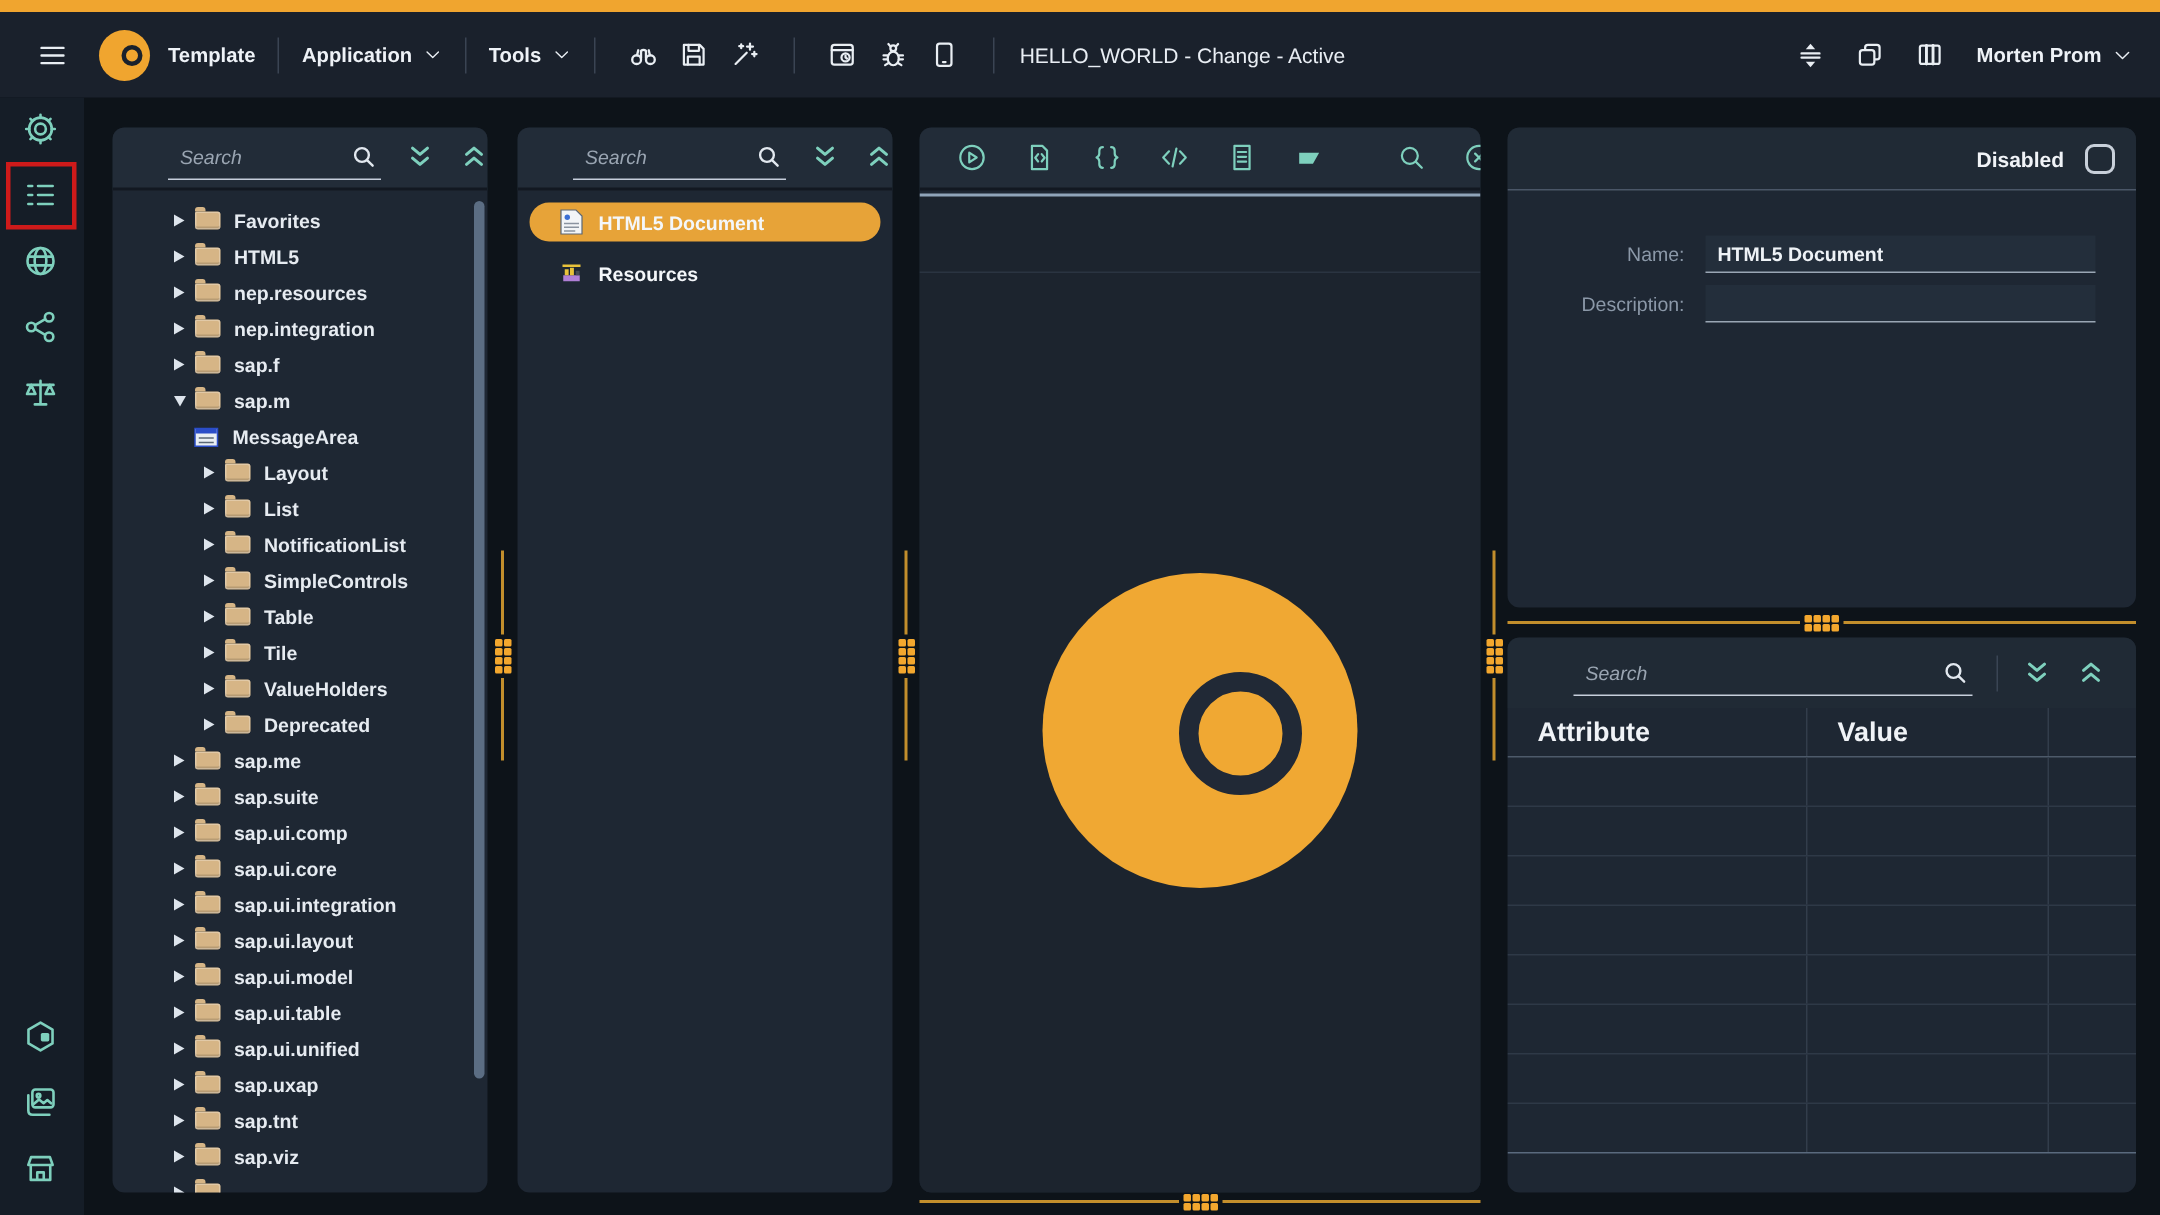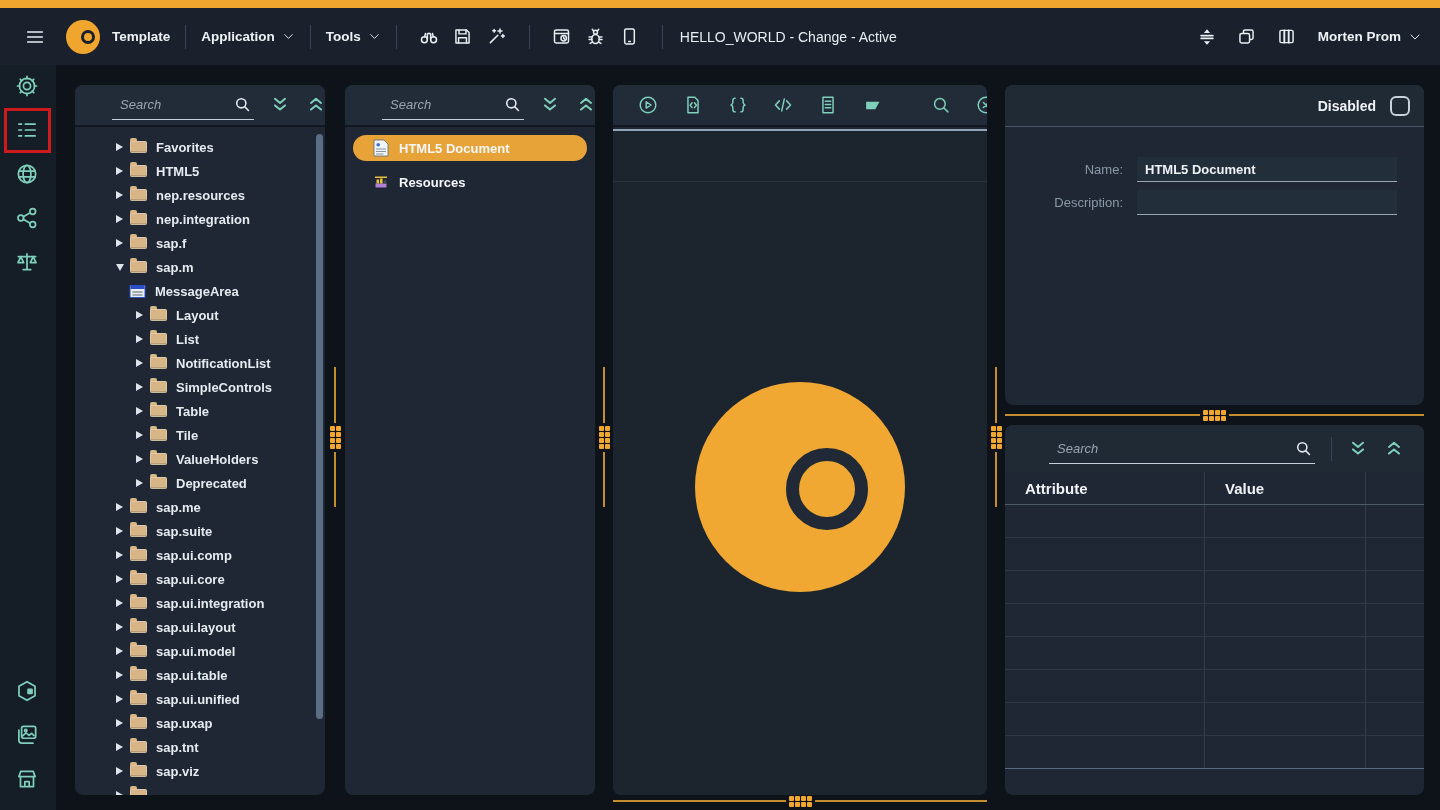--- a/index.html
+++ b/index.html
@@ -84,21 +84,21 @@
 
   
   .attr-head { height:47px; display:flex; align-items:center; padding:0 20px; background:#202a35; }
   .attr-head .search-box { width:298px; }
   .attr-head .vdiv { width:1px; height:24px; background:#3a4554; margin:0 0 0 16px; }
   .attr-table { position:absolute; left:0; top:47px; right:0; bottom:0; }
   .arow { display:grid; grid-template-columns:200px 161px 1fr; height:33px; border-bottom:1px solid #2e3947; }
   .arow > div { border-right:1px solid #323d4b; display:flex; align-items:center; padding:0 20px; }
   .arow > div:last-child { border-right:none; }
   .arow.hdr { border-bottom:1px solid #4d5a6a; }
-  .arow.hdr > div { font-size:15px; font-weight:bold; color:#f0f3f7; }
+  .arow.hdr > div { font-size:18px; font-weight:bold; color:#f0f3f7; }
   .arow.last { border-bottom:1px solid #5a6a7e; }
 
   
   .v-handle { position:absolute; width:16px; height:140px; display:flex; flex-direction:column; align-items:center; cursor:col-resize; z-index:4; }
   .v-handle .hl { width:2px; flex:1; background:#c28e2c; }
   .h-handle { position:absolute; height:16px; display:flex; flex-direction:row; align-items:center; cursor:row-resize; z-index:4; }
   .h-handle .hl { height:2px; flex:1; background:#c28e2c; }
   .dots { display:grid; gap:1px; margin:3px; }
   .dots.v { grid-template-columns:repeat(2,5px); grid-auto-rows:5px; }
   .dots.h { grid-template-columns:repeat(4,5px); grid-auto-rows:5px; }

